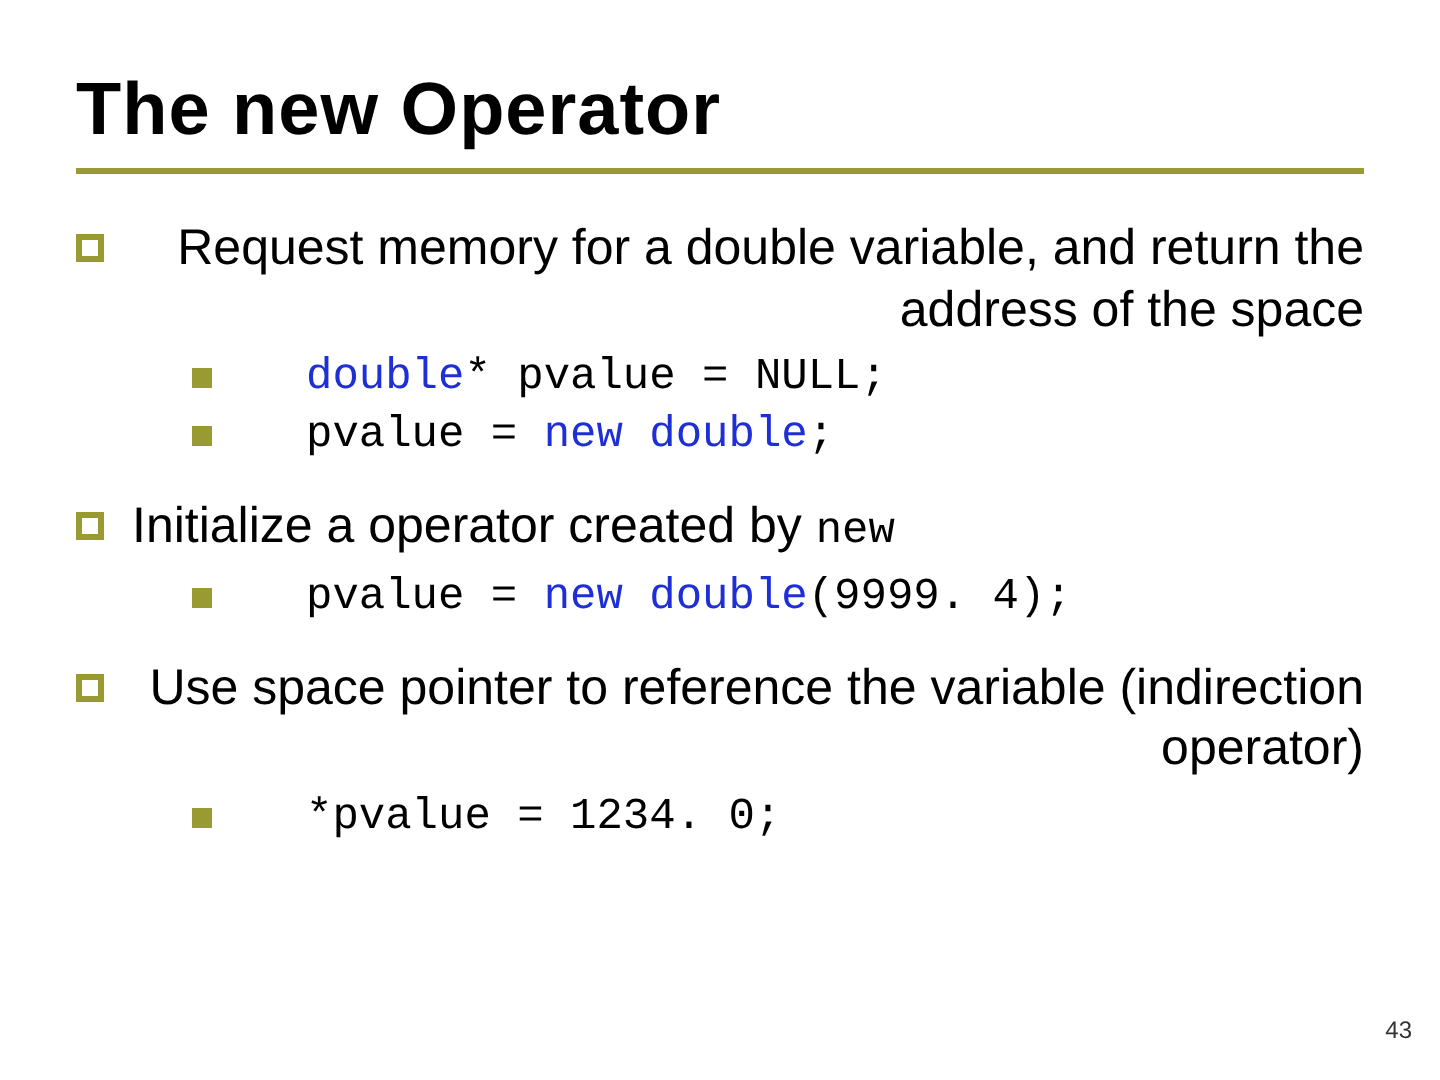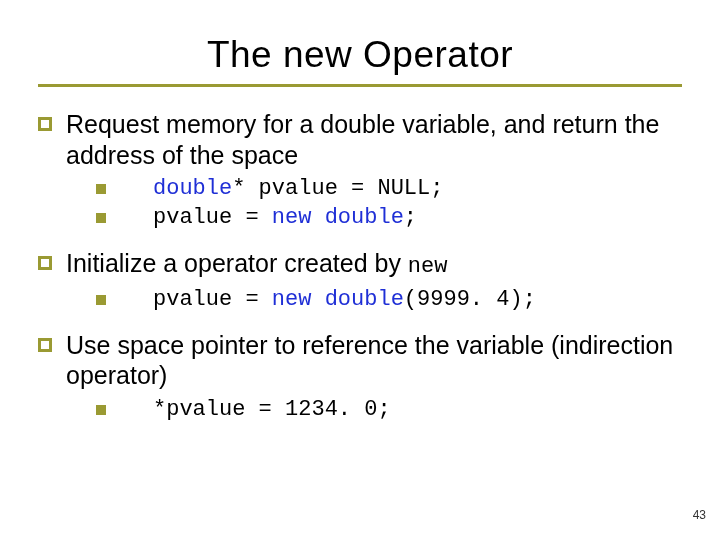--- a/index.html
+++ b/index.html
@@ -7,31 +7,30 @@
     width: 720px;
     height: 540px;
     background: #fff;
     font-family: Verdana, Arial, sans-serif;
     color: #000;
     position: relative;
     padding: 34px 38px 0 38px;
   }
   .title {
     font-size: 37px;
-    font-weight: 400;
+    font-weight: 700;
     letter-spacing: 0.5px;
-    text-align: center;
   }
   .rule {
     height: 3px;
     background: #9a9a33;
     margin-top: 8px;
     margin-bottom: 22px;
   }
-  .points { list-style: none; }
+  .points { list-style: none; text-align: right; }
   .lvl1 {
     display: flex;
     align-items: flex-start;
     margin-bottom: 6px;
   }
   .lvl1 .bullet-open {
     flex: 0 0 auto;
     width: 14px;
     height: 14px;
     border: 3px solid #9a9a33;

